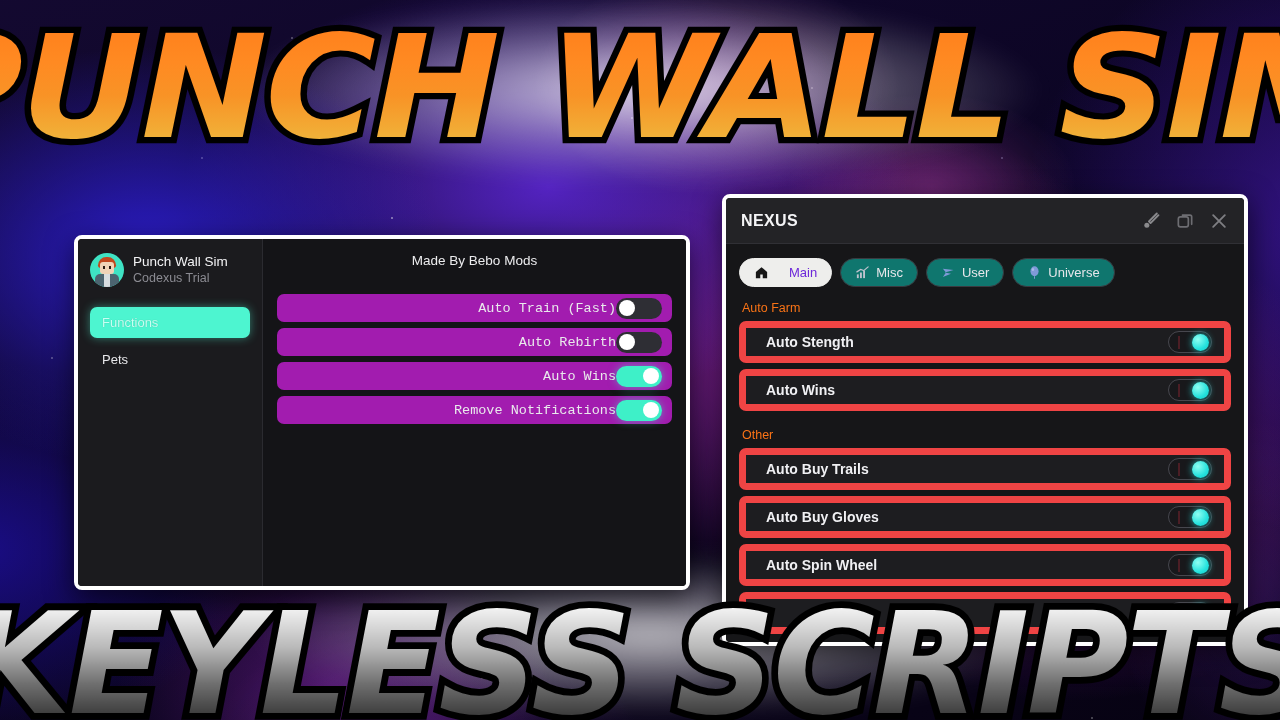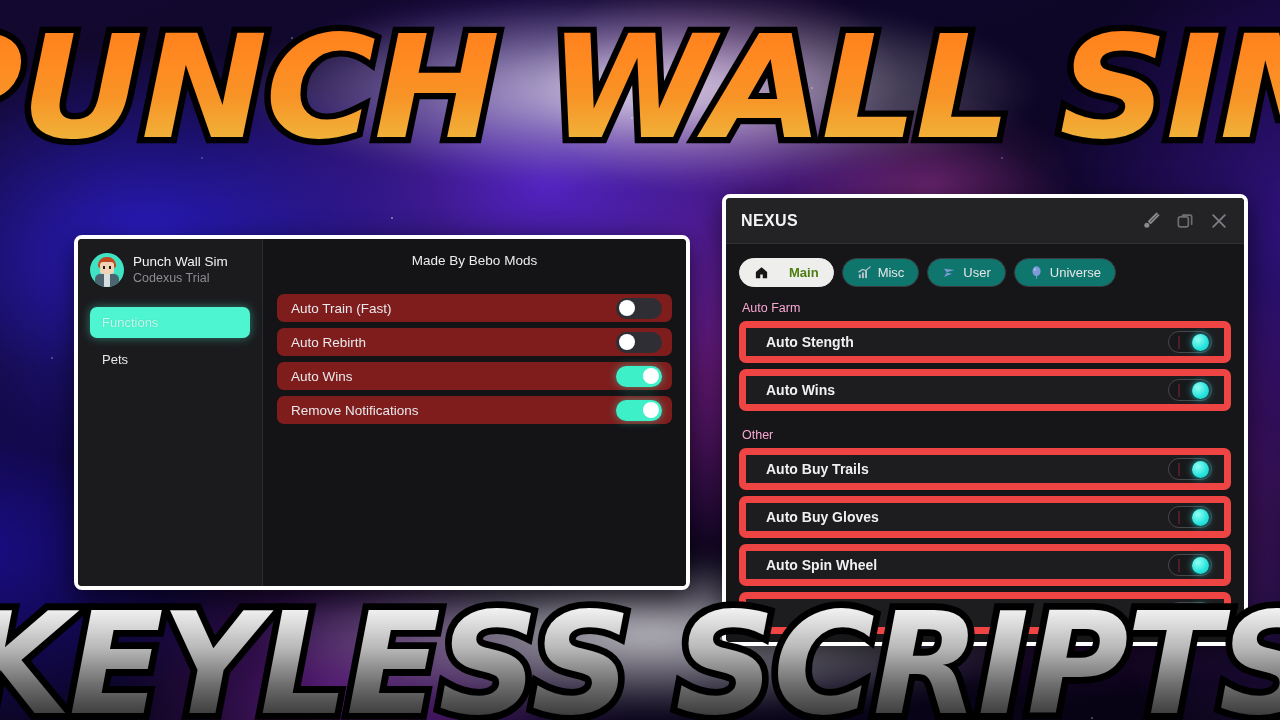--- a/index.html
+++ b/index.html
@@ -133,23 +133,23 @@
     font-size:13px; color:#e7e7ea; margin-bottom:6px; cursor:pointer;
   }
   .cx-tab.active{
     background:#4df5d0; color:#c7fff2;
     text-shadow:0 0 1px rgba(0,0,0,.25);
     box-shadow:0 0 10px rgba(77,245,208,.45);
   }
   #cx-main{ flex:1; padding:14px 14px 0 14px; background:#141417; }
   #cx-credit{ text-align:center; font-size:13.5px; color:#ececee; margin-bottom:26px; }
   .cx-row{
-    display:flex; align-items:center; justify-content:space-between;
-    background:#7f1d1d; border-radius:7px;
-    padding:0 10px 0 14px; height:28px; margin-bottom:6px;
+    display:flex; align-items:center; justify-content:flex-end;
+    background:#a21caf; border-radius:7px;
+    padding:0 10px 0 14px; height:28px; margin-bottom:6px;font-family:Liberation Mono, monospace;
   }
   .cx-row-label{ font-size:13.5px; color:#e9e9ec; }
   .sw{ width:46px; height:21px; border-radius:11px; position:relative; flex-shrink:0; cursor:pointer; }
   .sw.off{ background:#2e2e34; }
   .sw.on{ background:#3ef0c8; box-shadow:0 0 9px rgba(62,240,200,.5); }
   .sw .knob{ position:absolute; top:2.5px; width:16px; height:16px; border-radius:50%; background:#fff; }
   .sw.off .knob{ left:3px; }
   .sw.on  .knob{ right:3px; }
 
   
@@ -167,23 +167,23 @@
   #nx-winbtns{ margin-left:auto; display:flex; align-items:center; gap:14px; }
   .nx-ic{ width:20px; height:20px; cursor:pointer; opacity:.62; display:block; }
   #nx-body{ flex:1; padding:14px 13px 0 13px; overflow:hidden; background:#161618; }
   .nx-tabs{ display:flex; gap:8px; margin-bottom:14px; }
   .nx-tab{
     display:flex; align-items:center; gap:6px;
     height:29px; padding:0 14px; border-radius:15px;
     border:1px solid #3a3a40; background:#0f766e;
     font-size:13px; color:#e6e6ea; cursor:pointer; white-space:nowrap;
   }
-  .nx-tab.active{ background:#eeeeec; border-color:#eeeeec; color:#4d7c0f; font-weight:bold;gap:20px; }
+  .nx-tab.active{ background:#eeeeec; border-color:#eeeeec; color:#6d28d9; font-weight:normal;gap:20px; }
   .nx-tab .ti{ width:15px; height:15px; display:block; flex-shrink:0; }
-  .nx-section{ font-size:12.5px; color:#f9a8d4; margin:0 0 6px 3px; }
+  .nx-section{ font-size:12.5px; color:#f97316; margin:0 0 6px 3px; }
   .nx-section.sp{ margin-top:17px; }
   .nx-row{
     display:flex; align-items:center; justify-content:space-between;
     height:42px; background:#1d1d20; border:7px solid #ef4444; border-radius:7px;
     padding:0 12px 0 20px; margin-bottom:6px;
   }
   .nx-row-label{ font-size:14px; font-weight:bold; color:#f0f0f3; }
   .nsw{
     width:44px; height:22px; border-radius:11px;
     background:#18181b; border:1px solid #47474e; position:relative; cursor:pointer; flex-shrink:0;

